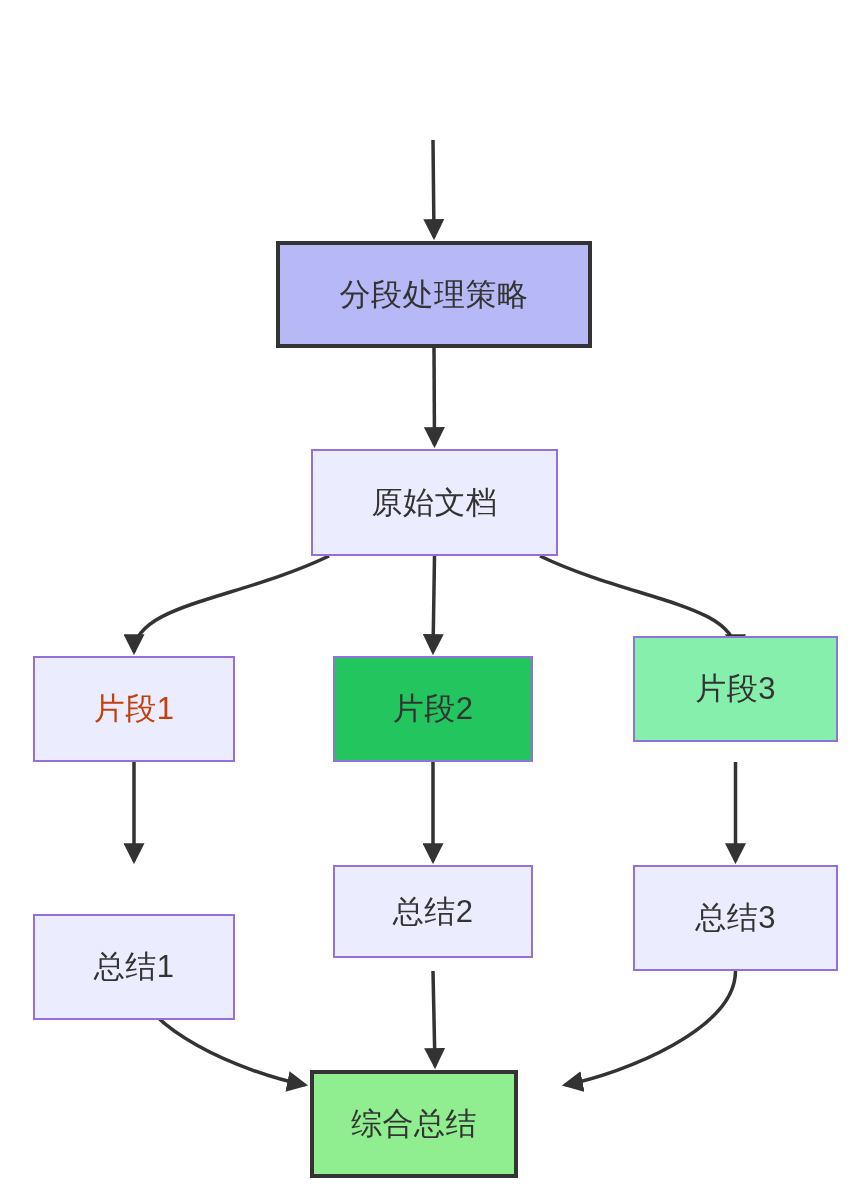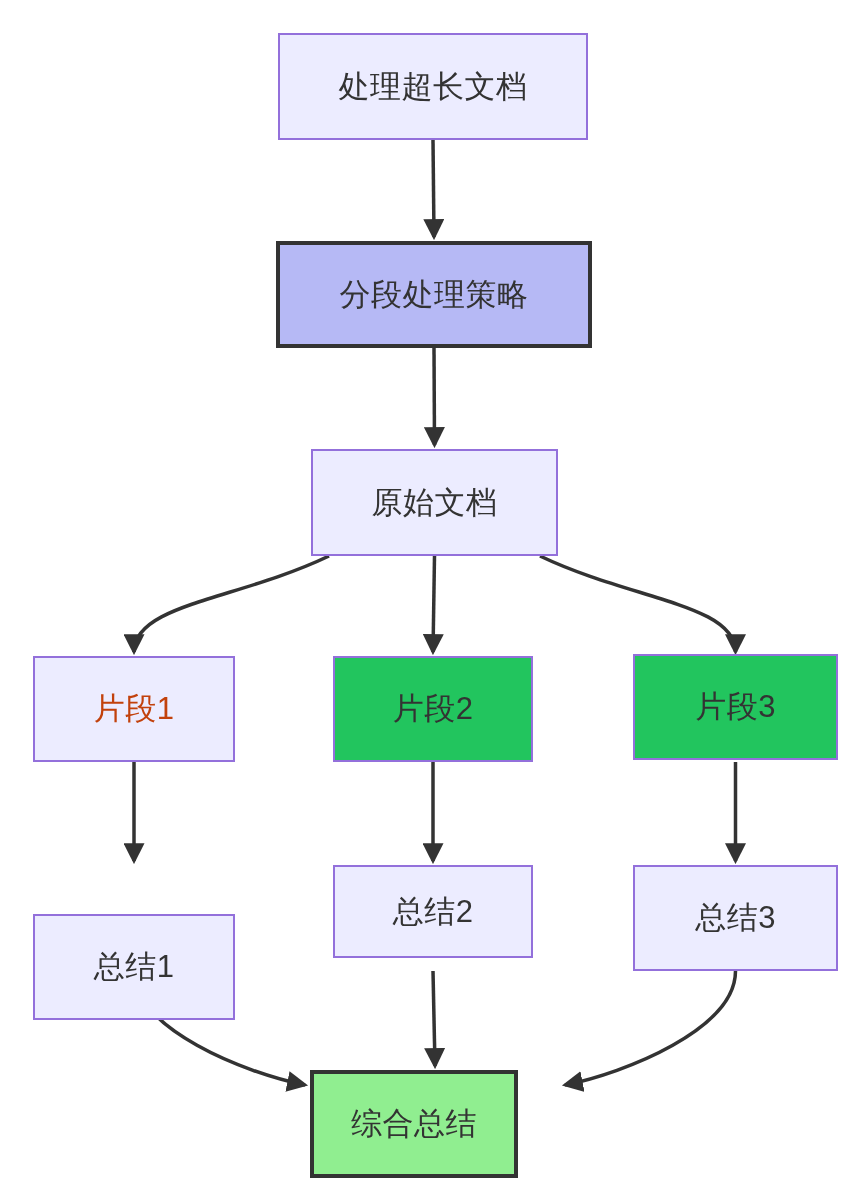--- a/index.html
+++ b/index.html
@@ -53,36 +53,33 @@
       <path d="M 434.5 556 L 433 652" fill="none" stroke="#333333" stroke-width="3.5" marker-end="url(#arrowhead)"></path>
       <path d="M 540 556 C 632 600, 735.5 604, 735.5 652" fill="none" stroke="#333333" stroke-width="3.5" marker-end="url(#arrowhead)"></path>
       <path d="M 134 762 L 134 861" fill="none" stroke="#333333" stroke-width="3.5" marker-end="url(#arrowhead)"></path>
       <path d="M 433 762 L 433 861" fill="none" stroke="#333333" stroke-width="3.5" marker-end="url(#arrowhead)"></path>
       <path d="M 735.5 762 L 735.5 861" fill="none" stroke="#333333" stroke-width="3.5" marker-end="url(#arrowhead)"></path>
       <path d="M 134 971 C 134 1029, 245 1073, 305 1085" fill="none" stroke="#333333" stroke-width="3.5" marker-end="url(#arrowhead)"></path>
       <path d="M 433 971 L 435 1066" fill="none" stroke="#333333" stroke-width="3.5" marker-end="url(#arrowhead)"></path>
       <path d="M 735.5 971 C 735.5 1029, 625 1073, 565 1085" fill="none" stroke="#333333" stroke-width="3.5" marker-end="url(#arrowhead)"></path>
     </svg>
 
-  <div class="node" style="left: 278px; top: 33px; width: 310px; height: 107px; background: rgb(236, 236, 255); border: 2px solid rgb(147, 112, 219); color: rgb(51, 51, 51);">
-    <span class="label">处理超长文档</span>
-  </div>
   <div class="node" style="left: 276px; top: 241px; width: 316px; height: 107px; background: rgb(182, 185, 245); border: 4px solid rgb(51, 51, 51); color: rgb(51, 51, 51);">
     <span class="label">分段处理策略</span>
   </div>
   <div class="node" style="left: 311px; top: 449px; width: 247px; height: 107px; background: rgb(236, 236, 255); border: 2px solid rgb(147, 112, 219); color: rgb(51, 51, 51);">
     <span class="label">原始文档</span>
   </div>
   <div class="node" style="left: 33px; top: 656px; width: 202px; height: 106px; background: rgb(236, 236, 255); border: 2px solid rgb(147, 112, 219); color: #c2410c;">
     <span class="label">片段1</span>
   </div>
   <div class="node" style="left: 333px; top: 656px; width: 200px; height: 106px; background: #22c55e; border: 2px solid rgb(147, 112, 219); color: rgb(51, 51, 51);">
     <span class="label">片段2</span>
   </div>
-  <div class="node" style="left: 633px; top: 654px; width: 205px; height: 106px; background: #22c55e; border: 2px solid rgb(147, 112, 219); color: rgb(51, 51, 51);">
+  <div class="node" style="left: 633px; top: 636px; width: 205px; height: 106px; background: #86efac; border: 2px solid rgb(147, 112, 219); color: rgb(51, 51, 51);">
     <span class="label">片段3</span>
   </div>
   <div class="node" style="left: 33px; top: 914px; width: 202px; height: 106px; background: rgb(236, 236, 255); border: 2px solid rgb(147, 112, 219); color: rgb(51, 51, 51);">
     <span class="label">总结1</span>
   </div>
   <div class="node" style="left: 333px; top: 865px; width: 200px; height: 93px; background: rgb(236, 236, 255); border: 2px solid rgb(147, 112, 219); color: rgb(51, 51, 51);">
     <span class="label">总结2</span>
   </div>
   <div class="node" style="left: 633px; top: 865px; width: 205px; height: 106px; background: rgb(236, 236, 255); border: 2px solid rgb(147, 112, 219); color: rgb(51, 51, 51);">
     <span class="label">总结3</span>

